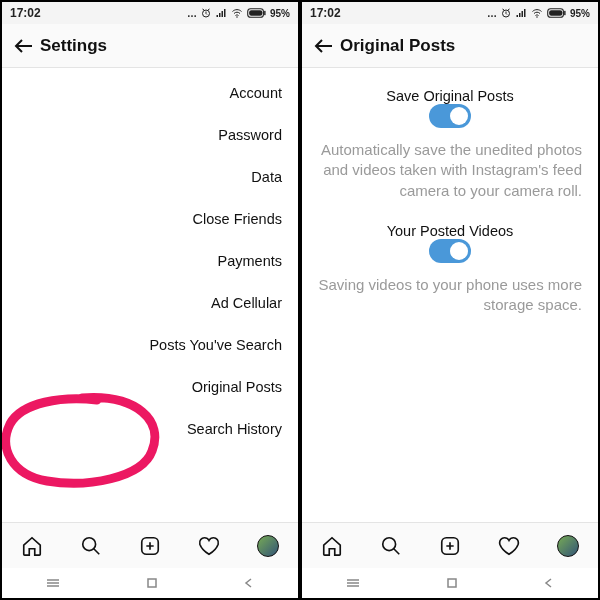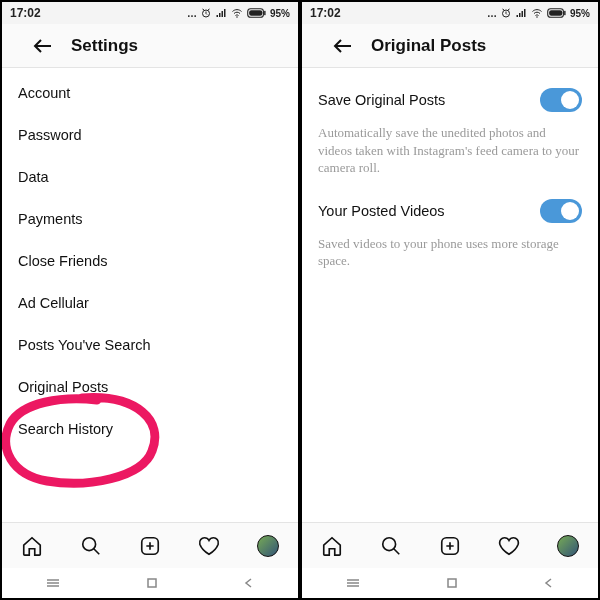--- a/index.html
+++ b/index.html
@@ -30,53 +30,54 @@
     color: #222;
     background: #f4f4f4;
     gap: 41px;
   }
   .status-right { display: flex; align-items: center; gap: 3px; font-size: 10px; }
   .status-right svg { display: block; }
   .appbar {
     height: 44px;
     display: flex;
     align-items: center;
-    gap: 16px;
-    padding: 0 29px;
+    gap: 4px;
+    padding: 0 10px;
     border-bottom: 1px solid #e4e4e4;
     background: #fafafa;
   }
   .appbar-title { font-size: 17px; font-weight: 700; color: #111; }
   .back-arrow { width: 24px; height: 24px; stroke: #111; stroke-width: 2; fill: none; }
   .content {
     flex: 1;
     overflow: hidden;
     position: relative;
     background: #fff;
+    text-align: right;
   }
   .settings-list { padding: 4px 0; }
   .settings-item {
     padding: 13px 16px;
     font-size: 14.5px;
     color: #111;
   }
   .toggle-list { padding: 8px 0; }
   .toggle-row {
     display: flex;
     align-items: center;
     justify-content: space-between;
     padding: 12px 16px;
+    flex-direction: column;
   }
   .toggle-label { font-size: 14.5px; color: #111; }
   .toggle-desc {
     padding: 0 16px 10px 16px;
-    font-size: 13px;
+    font-size: 15px;
     color: #9a9a9a;
     line-height: 1.35;
-    font-family: Liberation Serif, serif;
   }
   .toggle {
     width: 42px; height: 24px;
     background: #4a98d9;
     border-radius: 12px;
     position: relative;
   }
   .toggle::after {
     content: "";
     position: absolute;
@@ -145,22 +146,22 @@
     <svg class="back-arrow" viewBox="0 0 24 24">
         <path d="M20 12H4M10 6l-6 6 6 6"></path>
       </svg>
     <span class="appbar-title">Settings</span>
   </div>
   <div class="content">
     <div class="settings-list">
       <div class="settings-item">Account</div>
       <div class="settings-item">Password</div>
       <div class="settings-item">Data</div>
+      <div class="settings-item">Close Friends</div>
       <div class="settings-item">Payments</div>
-      <div class="settings-item">Close Friends</div>
       <div class="settings-item">Ad Cellular</div>
       <div class="settings-item">Posts You've Search</div>
       <div class="settings-item">Original Posts</div>
       <div class="settings-item">Search History</div>
 
     </div>
     <div class="annotation" style="left:-10px; top:318px;">
       <svg width="180" height="110" viewBox="0 0 180 110">
         <path d="M90 12 C 145 8, 172 35, 160 65 C 150 92, 95 102, 55 95 C 20 89, 6 62, 18 38 C 30 16, 70 10, 105 14" stroke="#ec1862" stroke-width="9" fill="none" stroke-linecap="round"></path>
       </svg>
@@ -230,21 +231,21 @@
     <div class="toggle-list">
       <div class="toggle-row">
         <span class="toggle-label">Save Original Posts</span>
         <div class="toggle"></div>
       </div>
       <div class="toggle-desc">Automatically save the unedited photos and videos taken with Instagram's feed camera to your camera roll.</div>
       <div class="toggle-row">
         <span class="toggle-label">Your Posted Videos</span>
         <div class="toggle"></div>
       </div>
-      <div class="toggle-desc">Saved videos to your phone uses more storage space.</div>
+      <div class="toggle-desc">Saving videos to your phone uses more storage space.</div>
     </div>
   </div>
   <div class="bottomnav">
     <svg class="navicon" viewBox="0 0 24 24">
         <path d="M3 11l9-8 9 8v10a1 1 0 01-1 1h-5v-7h-6v7H4a1 1 0 01-1-1z"></path>
       </svg>
     <svg class="navicon" viewBox="0 0 24 24">
         <circle cx="10" cy="10" r="7"></circle>
         <path d="M21 21l-6-6"></path>
       </svg>

